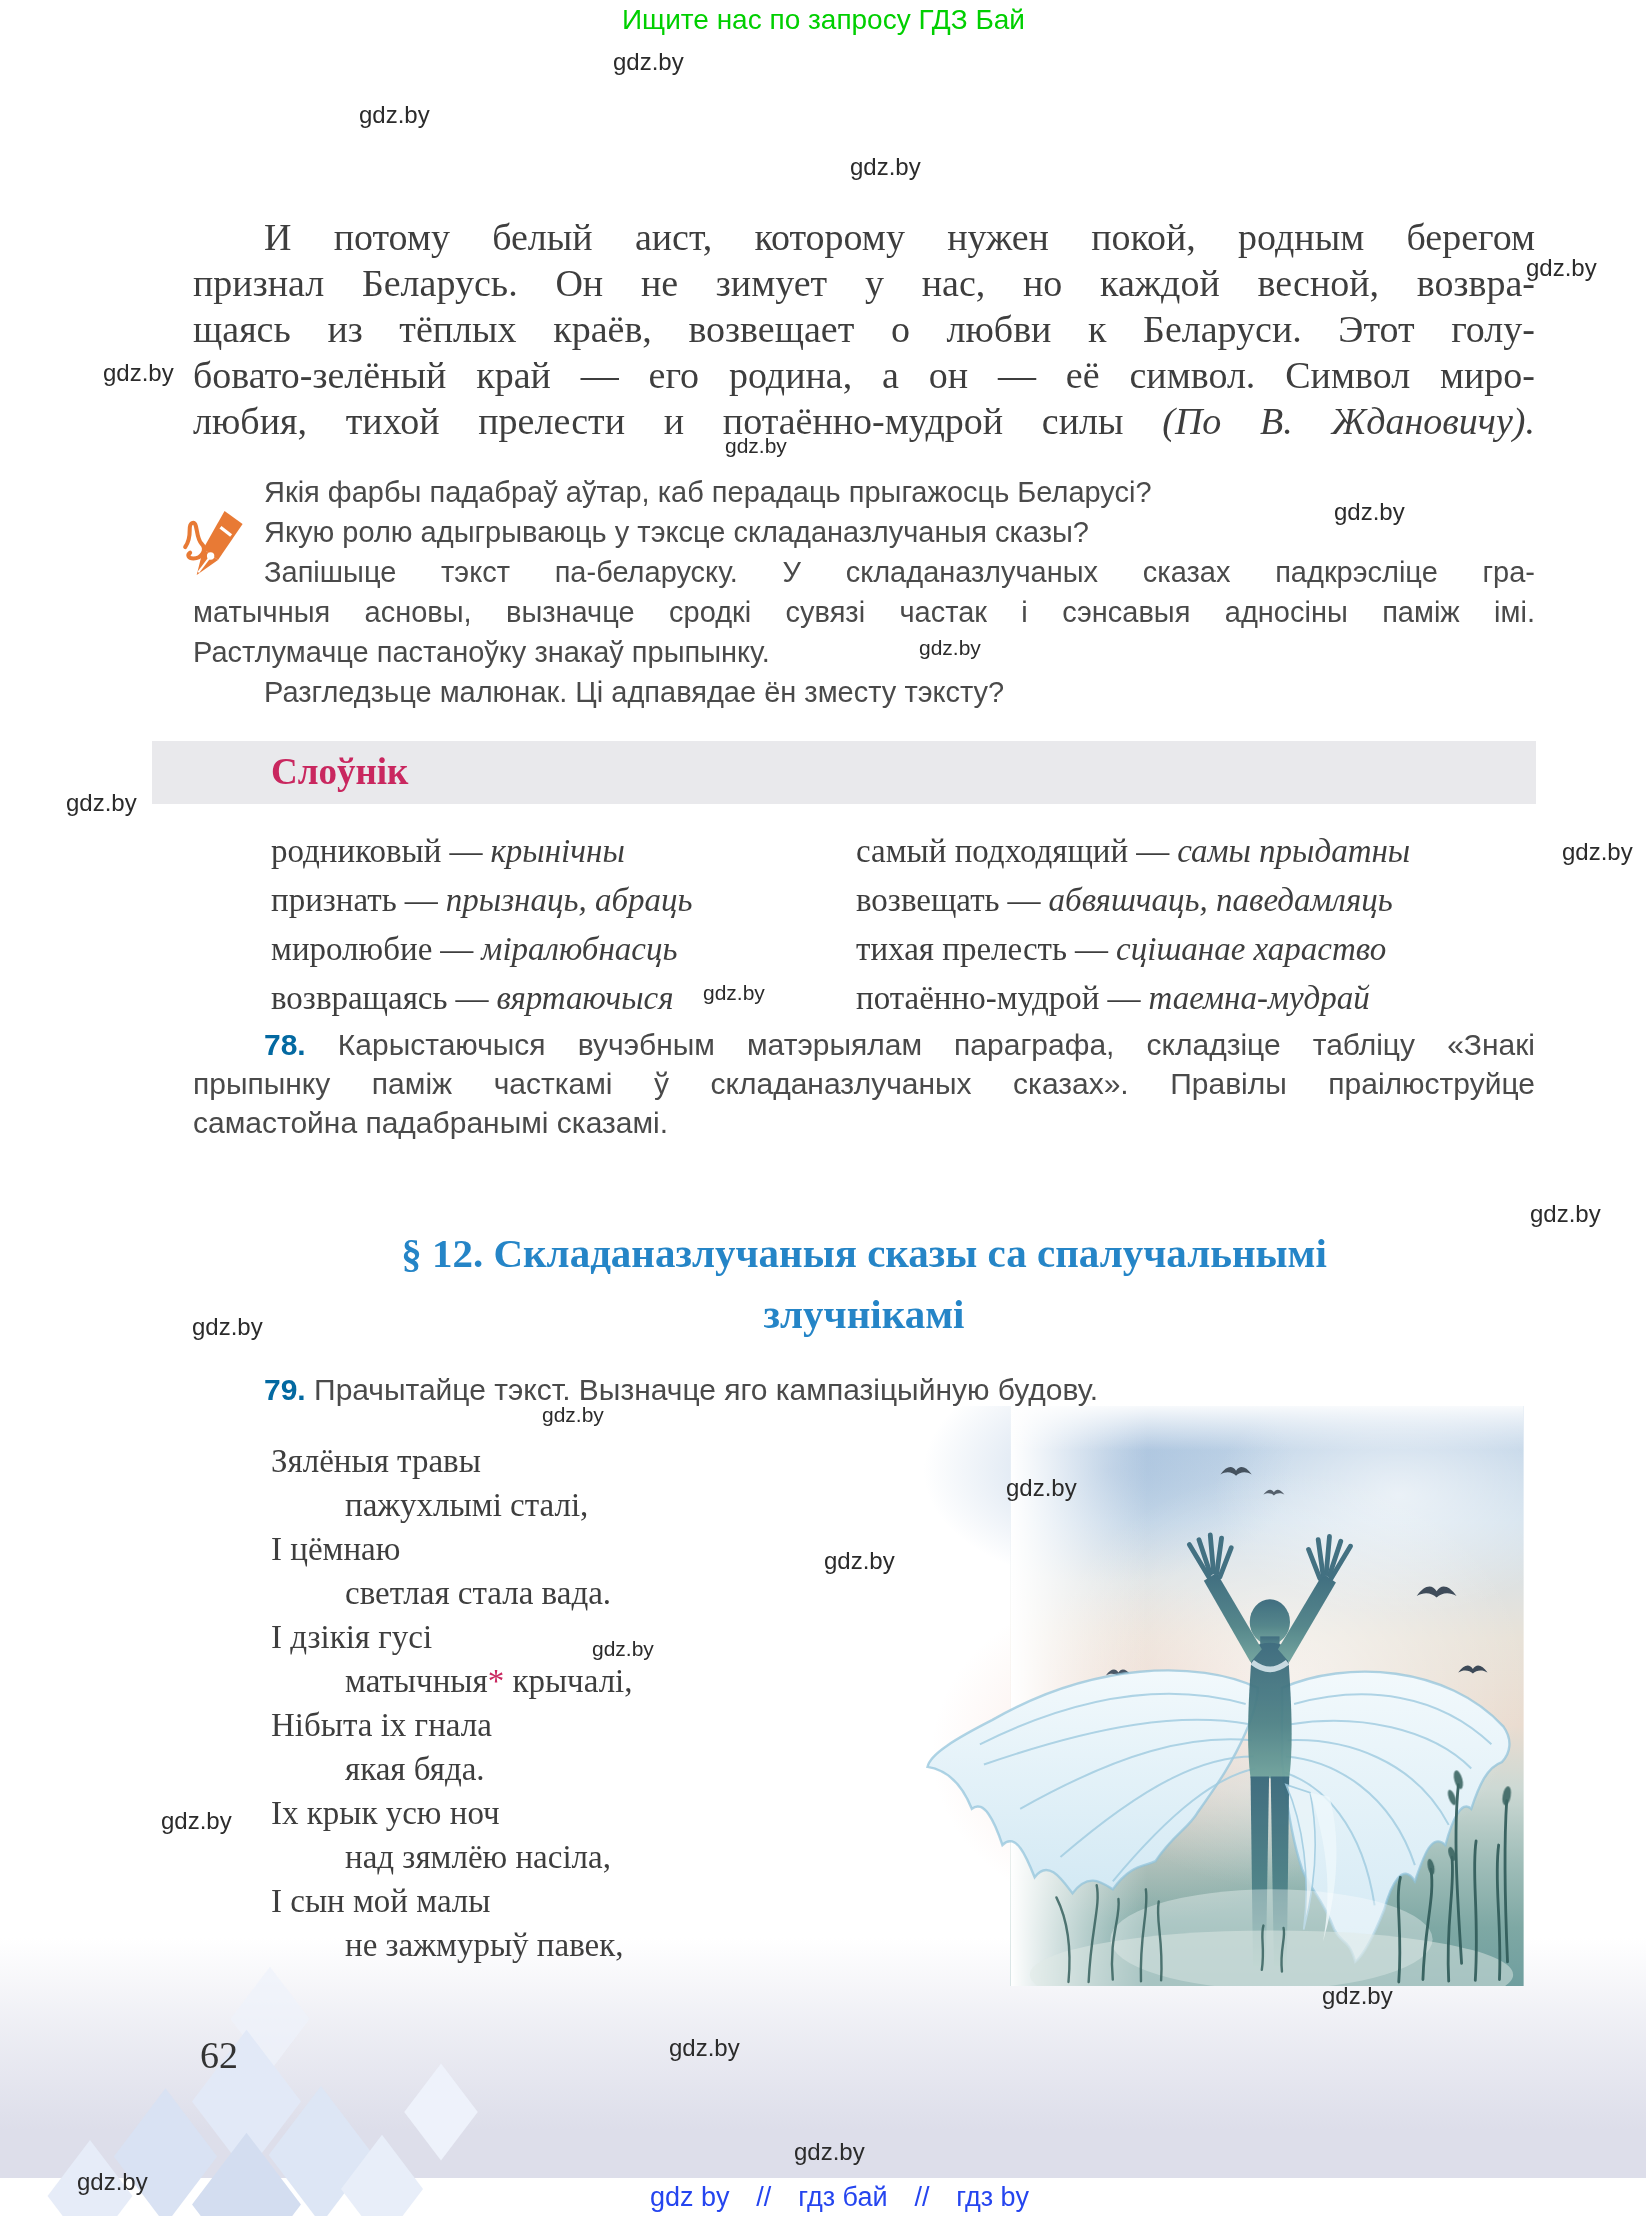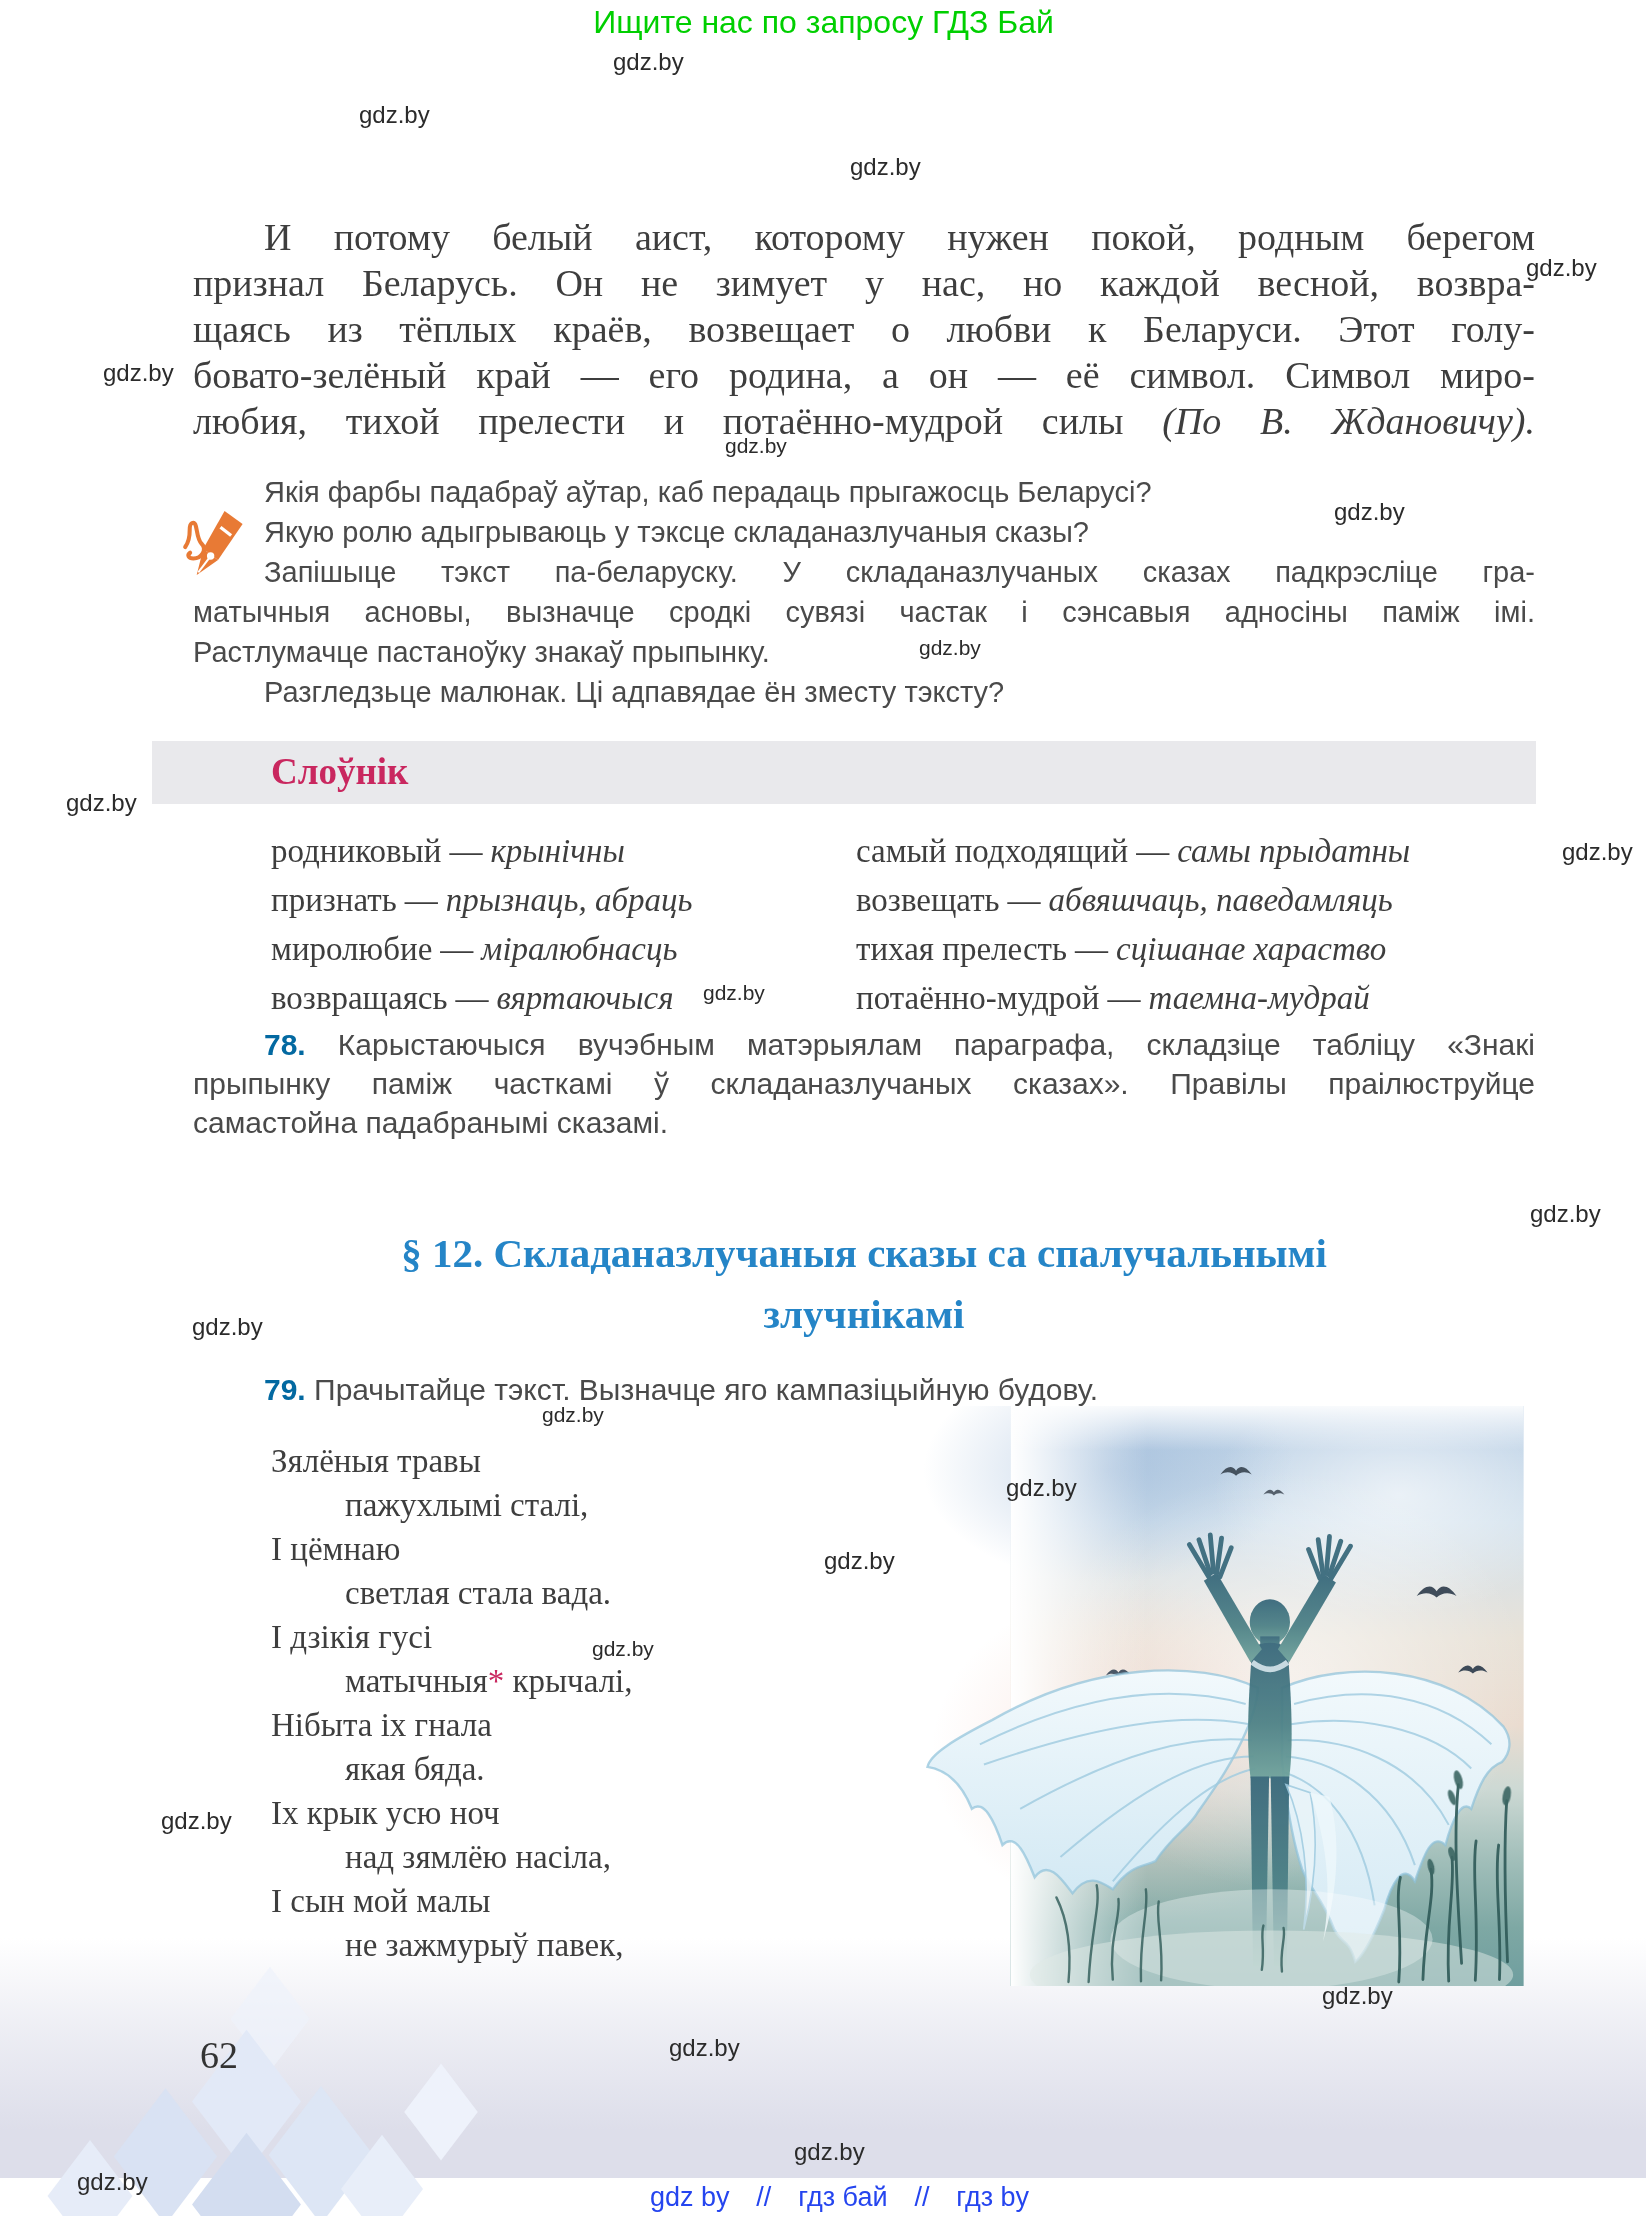--- a/index.html
+++ b/index.html
@@ -1,20 +1,20 @@
 <!DOCTYPE html>
 <html style="font-size:13px"><head>
 <meta charset="utf-8">
 <style>
   html,body{margin:0;padding:0;background:#888;}
   .page{position:relative;width:1647px;height:2216px;background:#ffffff;overflow:hidden;
         font-family:"Liberation Serif",serif;}
   
   .promo{position:absolute;top:4px;left:0;width:100%;text-align:center;
-         font-family:"Liberation Sans",sans-serif;font-size:32px;color:#00cf00;}
+         font-family:"Liberation Sans",sans-serif;font-size:28px;color:#00cf00;}
   
   .wm{position:absolute;font-family:"Liberation Sans",sans-serif;font-size:24px;line-height:1;
       color:#2b2b2b;white-space:nowrap;}
   .wm.small{font-size:21px;}
   
   .para{position:absolute;left:193px;top:214px;width:1342px;
         font-family:"Liberation Serif",serif;font-size:38px;line-height:46px;color:#3e3e3e;}
   .jline{text-align:justify;text-align-last:justify;}
   .ind88{text-indent:71px;}
   .it{font-style:italic;}

